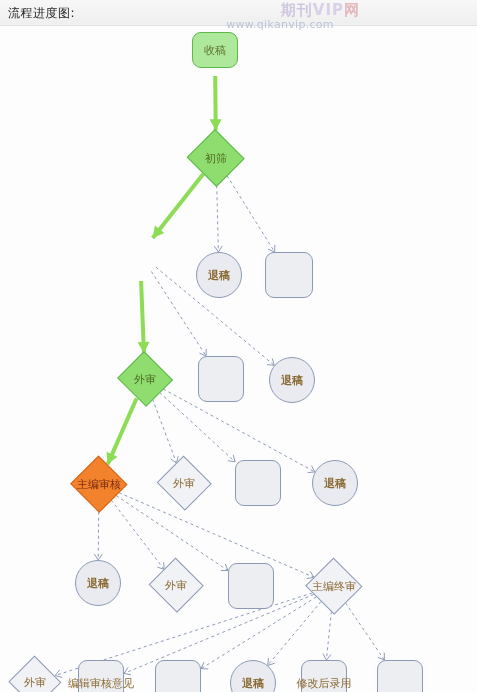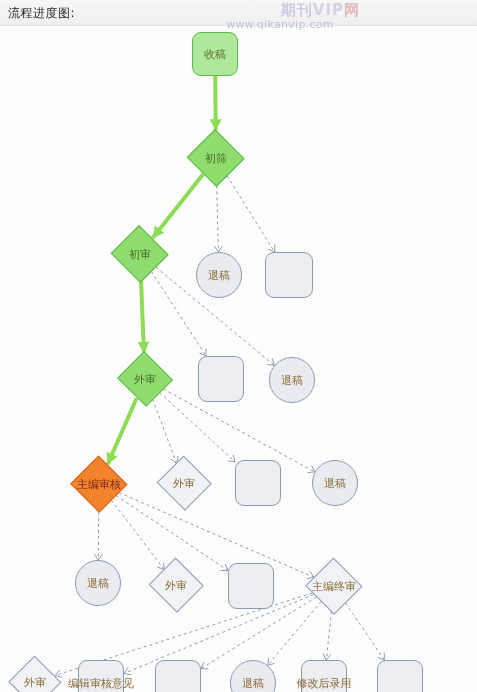--- a/index.html
+++ b/index.html
@@ -36,21 +36,21 @@
     pointer-events:none;
   }
 
   
   .n-rect{border-radius:9px;border:1.4px solid #8c9ab5;background:#eceef2;}
   .n-rect.green{border-color:#5cb84a;background:#aee89a;}
   .n-rect .lbl{color:#8a6a33;}
   .n-rect.green .lbl{color:#5c7033;}
 
   
-  .n-circle{border-radius:50%;border:1.4px solid #8c9ab5;background:#eaebf1;}
+  .n-circle{border-radius:50%;border:1.4px solid #8c9ab5;background:#eaebf1;font-weight:bold;}
   .n-circle .lbl{color:#8a6a33;}
 
   
   .n-diamond .shape{
     position:absolute;left:50%;top:50%;width:70.7%;height:70.7%;
     transform:translate(-50%,-50%) rotate(45deg);
     border:1.4px solid #8c9ab5;background:#f1f2f6;box-sizing:border-box;
   }
   .n-diamond.green .shape{border-color:#5cb84a;background:#8fdd6f;}
   .n-diamond.orange .shape{border-color:#d4651a;background:#f2822c;}
@@ -114,30 +114,26 @@
       <line x1="316.3601169753516" y1="570.9683888037878" x2="201" y2="642.6987179487179" stroke="#8d9cba" stroke-width="1" stroke-dasharray="3,3"></line>
       <polyline points="203.983155158297,636.1335991149476 201,642.6987179487179 208.20747706128685,642.9273539280034" fill="none" stroke="#8d9cba" stroke-width="1"></polyline>
       <line x1="321.0553040740012" y1="575.5016728990356" x2="267.74213543876624" y2="639.3458378078972" stroke="#8d9cba" stroke-width="1" stroke-dasharray="3,3"></line>
       <polyline points="268.51762082416565,632.1765545510414 267.74213543876624,639.3458378078972 274.6581989779405,637.3042538340906" fill="none" stroke="#8d9cba" stroke-width="1"></polyline>
       <line x1="331.3747171031361" y1="585.4652440995796" x2="326.37113402061857" y2="634" stroke="#8d9cba" stroke-width="1" stroke-dasharray="3,3"></line>
       <polyline points="323.00751794042674,627.6214353601241 326.37113402061857,634 330.965341349661,628.4418295260244" fill="none" stroke="#8d9cba" stroke-width="1"></polyline>
       <line x1="345.4979618107702" y1="576.8985196309804" x2="384.35051546391753" y2="634" stroke="#8d9cba" stroke-width="1" stroke-dasharray="3,3"></line>
       <polyline points="377.6681849130549,631.2895649041144 384.35051546391753,634 384.28232841748013,626.7892198392477" fill="none" stroke="#8d9cba" stroke-width="1"></polyline>
     </svg>
   <div id="node-layer">
-      <div class="node n-rect green" style="left: 192px; top: 6px; width: 46px; height: 44px;">
+      <div class="node n-rect green" style="left: 192px; top: 6px; width: 46px; height: 36px;">
         <span class="lbl">收稿</span>
       </div>
       <div class="node n-diamond green" style="left: 186px; top: 104px; width: 60px; height: 56px;">
         <div class="shape"></div>
         <span class="lbl">初筛</span>
-      </div>
-      <div class="node n-diamond green" style="left: 110px; top: 200px; width: 60px; height: 56px;">
-        <div class="shape"></div>
-        <span class="lbl">初审</span>
       </div>
       <div class="node n-circle" style="left: 196px; top: 226px; width: 46px; height: 46px;">
         <span class="lbl">退稿</span>
       </div>
       <div class="node n-rect" style="left: 265px; top: 226px; width: 48px; height: 46px;">
         <span class="lbl"></span>
       </div>
       <div class="node n-diamond green" style="left: 116px; top: 326px; width: 58px; height: 54px;">
         <div class="shape"></div>
         <span class="lbl">外审</span>

